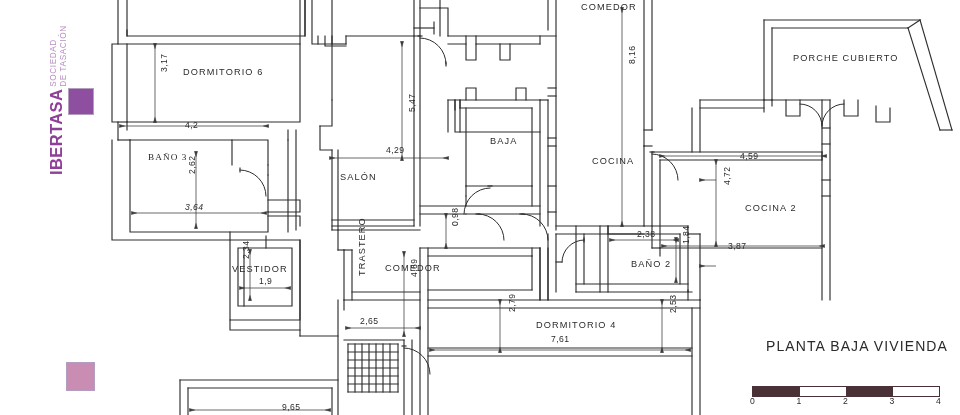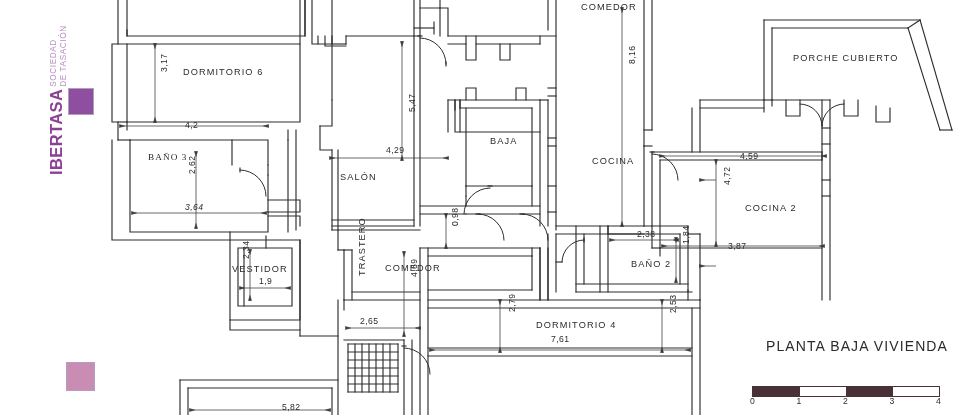--- a/index.html
+++ b/index.html
@@ -394,21 +394,21 @@
       <div class="lbl dim" style="left: 360px; top: 316px;">2,65</div>
       <div class="lbl dim vert" style="left: 627px; top: 64px;">8,16</div>
       <div class="lbl dim" style="left: 740px; top: 151px;">4,59</div>
       <div class="lbl dim vert" style="left: 722px; top: 185px;">4,72</div>
       <div class="lbl dim" style="left: 728px; top: 241px;">3,87</div>
       <div class="lbl dim" style="left: 637px; top: 229px;">2,38</div>
       <div class="lbl dim vert" style="left: 681px; top: 244px;">1,84</div>
       <div class="lbl dim vert" style="left: 507px; top: 312px;">2,79</div>
       <div class="lbl dim" style="left: 551px; top: 334px;">7,61</div>
       <div class="lbl dim vert" style="left: 668px; top: 313px;">2,53</div>
-      <div class="lbl dim" style="left: 282px; top: 402px;">5,82</div>
+      <div class="lbl dim" style="left: 282px; top: 402px;">9,65</div>
     </div>
 
   <div class="lbl title-lbl" style="left:766px;top:338px;">PLANTA BAJA VIVIENDA</div>
 
   <div class="scalebar">
     <i class="dark"></i>
       <i class="light"></i>
       <i class="dark"></i>
       <i class="light"></i>
   </div>

